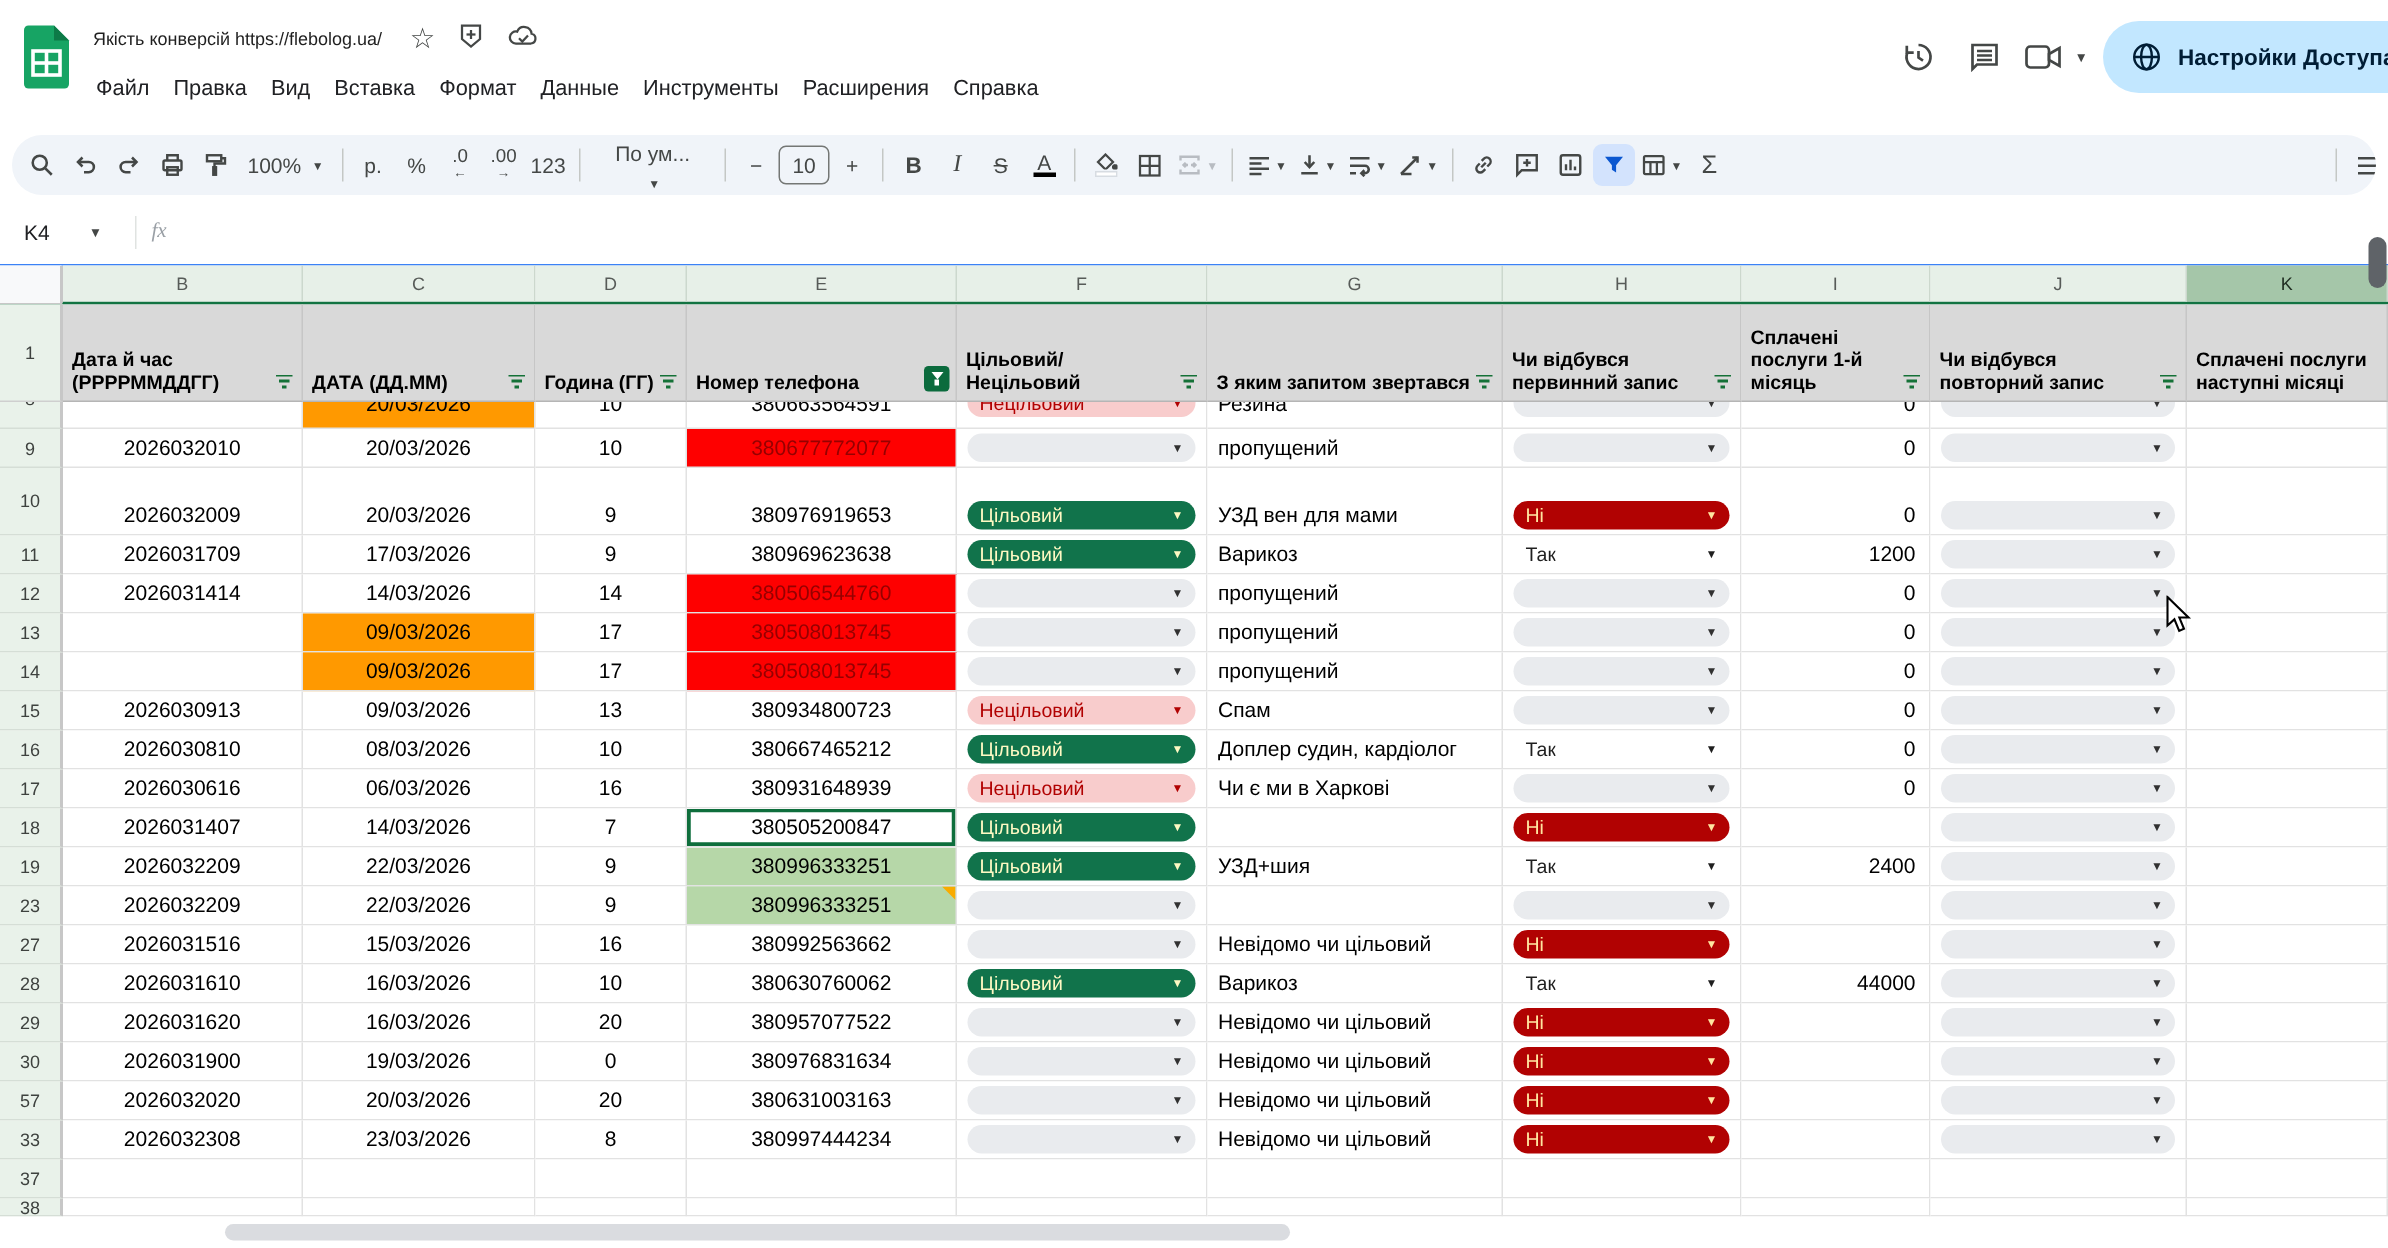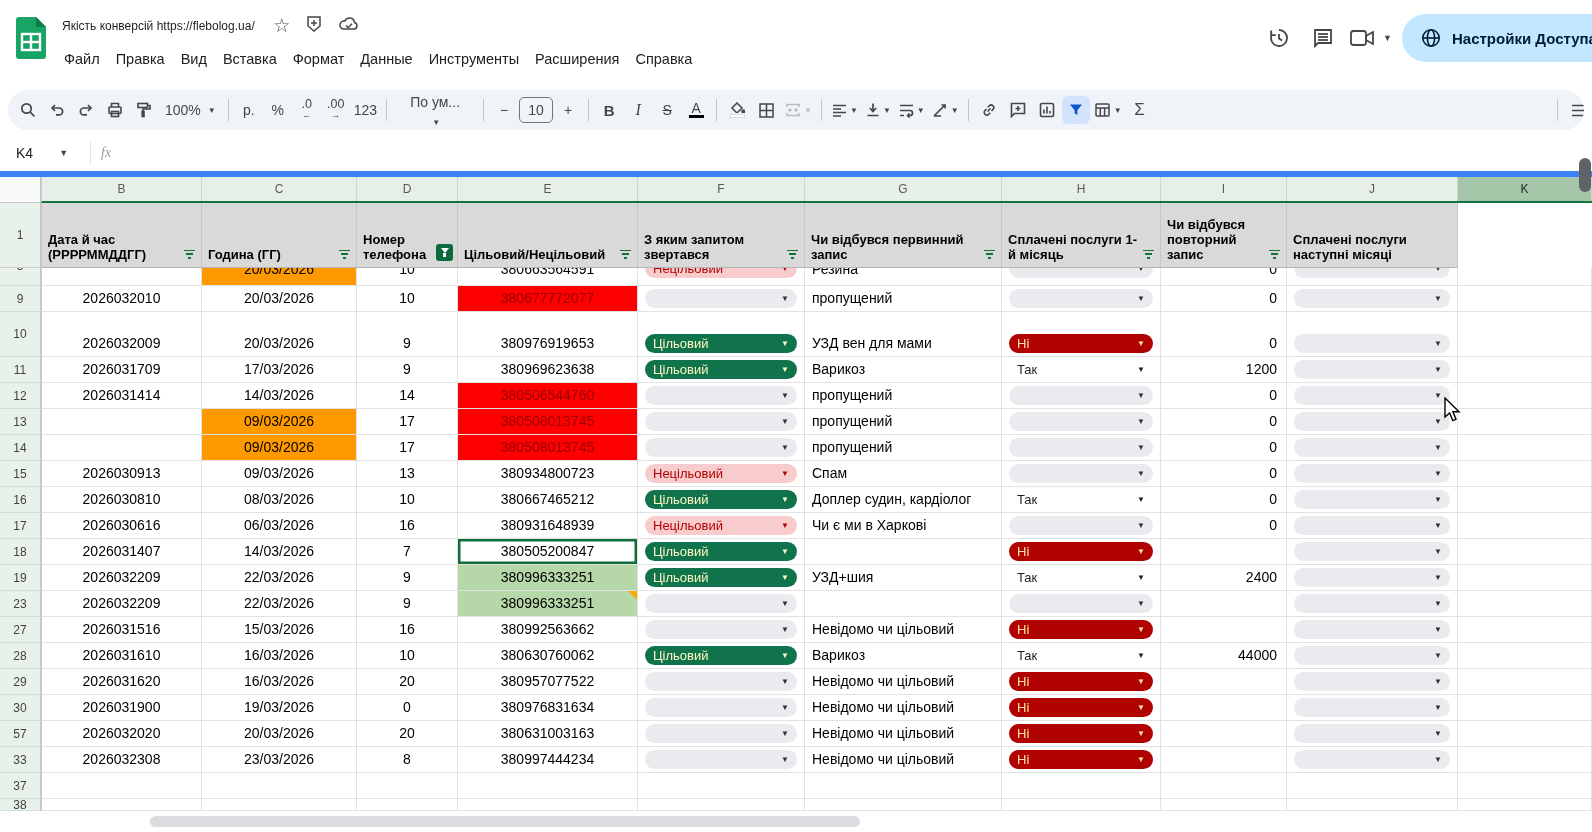--- a/index.html
+++ b/index.html
@@ -47,21 +47,21 @@
   .acolor .bar { display:block; width:15px; height:3.5px; background:#000; margin-top:1px; }
   .fillcolor .bar { display:block; width:15px; height:3.5px; background:#fff; border:1px solid #d7dce2; margin-top:1px; }
   .dd-mini { font-size:8px; color:#444746; margin-left:2px; }
   .disabled { color:#b8bcc2 !important; }
   .active-tool { background:#d3e3fd; }
   .decbtn { display:flex; flex-direction:column; align-items:center; line-height:11px; font-size:12.5px; }
   .decbtn .arr { font-size:9px; }
   .sigma { font-size:17px; }
   
   .formulabar { position:absolute; top:134px; left:0; width:100%; height:43px; background:#fff;
-                border-bottom:6px solid #3b82f6; display:flex; align-items:center; }
+                border-bottom:1px solid #3b82f6; display:flex; align-items:center; }
   .namebox { width:84px; padding-left:16px; font-size:14px; color:#202124; display:flex; align-items:center; }
   .namebox .caret { margin-left:26px; }
   .fsep { width:1px; height:22px; background:#e0e3e1; margin:0 10px 0 6px; }
   .fx { font-size:14px; font-style:italic; color:#9aa0a6; font-family:"Liberation Serif",serif; }
   
   .grid { position:absolute; top:177px; left:0; width:1592px; }
   .lrow { display:grid; grid-template-columns:var(--cols); height:26px; border-bottom:2px solid #127342; }
   .corner { background:#f8f9fa; border-right:2px solid #c7c7c7; border-bottom:1px solid #c7c7c7; border-radius:0 0 2px 0; margin-bottom:-2px; }
   .collet { background:#e7f0e8; color:#575b58; font-size:12px; display:flex; align-items:center; justify-content:center;
             border-right:1px solid #ccd8cd; }
@@ -389,20 +389,28 @@
         </div>
         <div class="hcell">
           <span class="htext">Дата й час (РРРРММДДГГ)</span>
           <span class="funnel">
             <i></i>
             <i></i>
             <i></i>
           </span>
         </div>
         <div class="hcell">
+          <span class="htext">ДАТА (ДД.ММ)</span>
+          <span class="funnel">
+            <i></i>
+            <i></i>
+            <i></i>
+          </span>
+        </div>
+        <div class="hcell">
           <span class="htext">Година (ГГ)</span>
           <span class="funnel">
             <i></i>
             <i></i>
             <i></i>
           </span>
         </div>
         <div class="hcell">
           <span class="htext">Номер телефона</span>
           <span class="funnel-active">

